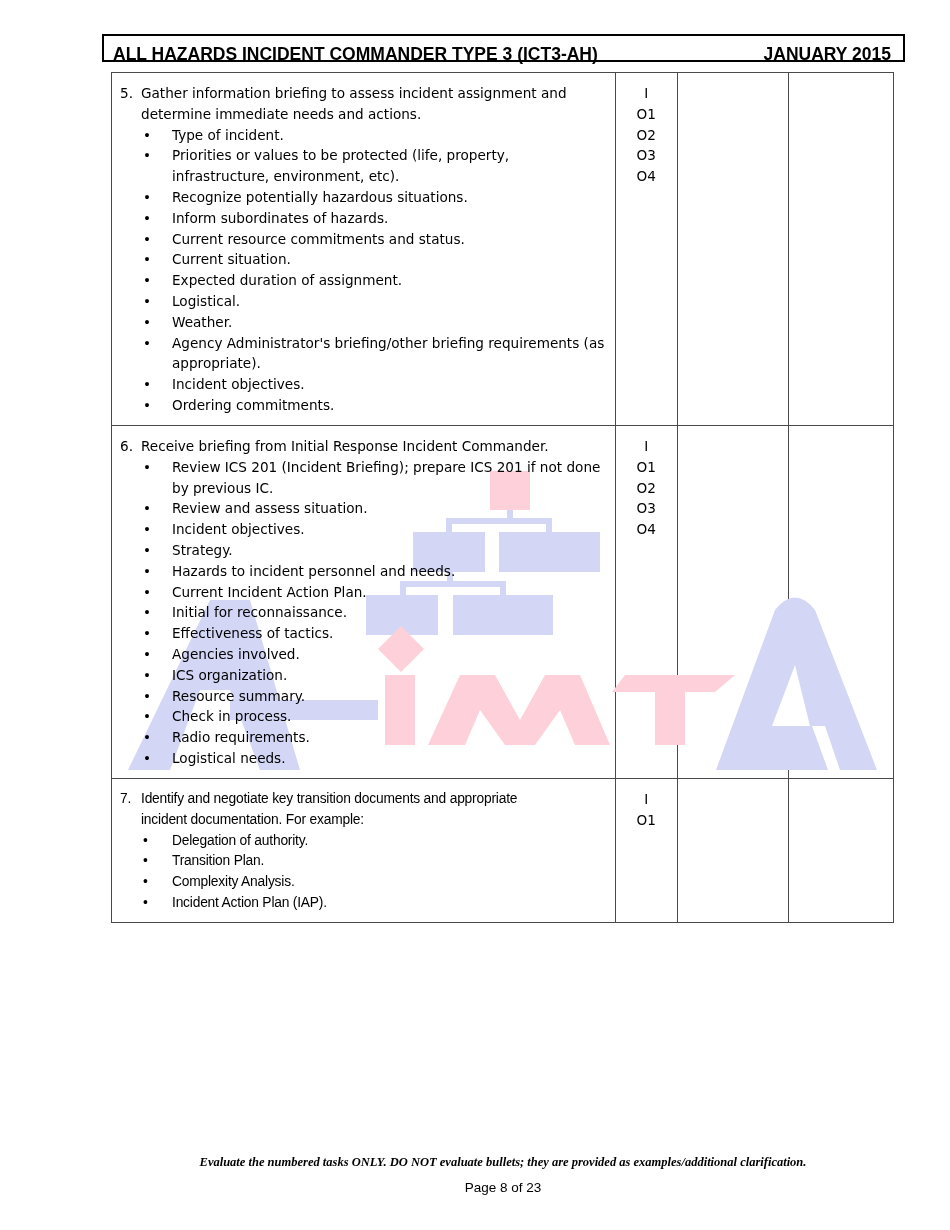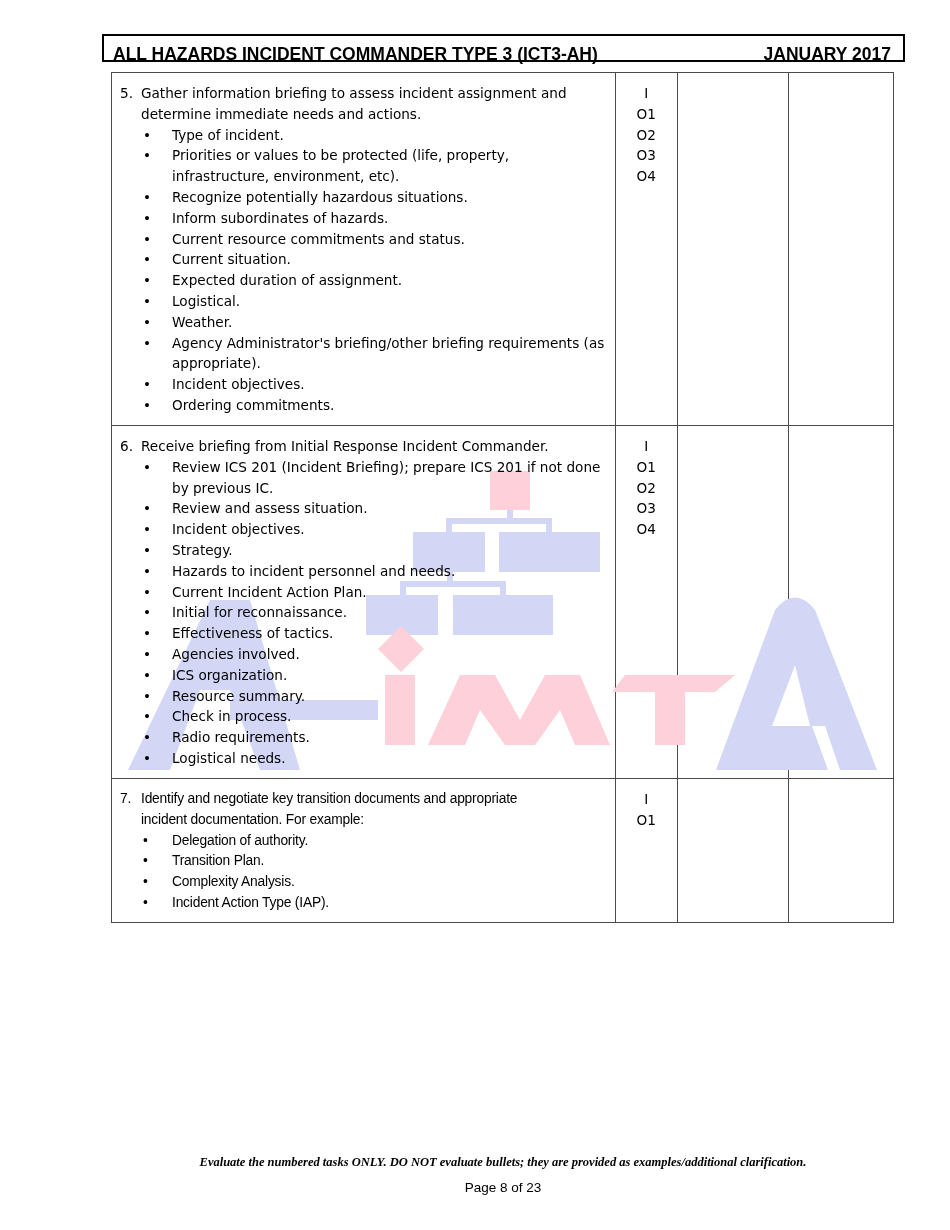--- a/index.html
+++ b/index.html
@@ -34,21 +34,21 @@
   .r7 td { height: 143px; }
   .watermark { position: absolute; left: 0; top: 0; width: 950px; height: 1230px; z-index: 1; pointer-events: none; }
   .footer-note { position: absolute; left: 0; top: 1155px; width: 1006px; text-align: center; font-family: "Liberation Serif", serif; font-style: italic; font-weight: bold; font-size: 12.5px; }
   .page-num { position: absolute; left: 0; top: 1180px; width: 1006px; text-align: center; font-family: "Liberation Sans", sans-serif; font-size: 13.5px; }
 </style>
 </head>
 <body>
 
 <div class="header">
   <span>ALL HAZARDS INCIDENT COMMANDER TYPE 3 (ICT3-AH)</span>
-  <span>JANUARY 2017</span>
+  <span>JANUARY 2015</span>
 </div>
 
 <svg class="watermark" viewBox="0 0 950 1230" xmlns="http://www.w3.org/2000/svg">
 
   <rect x="490" y="471" width="40" height="39" fill="#fdd0da"></rect>
   <rect x="507" y="510" width="6" height="10" fill="#d3d6f5"></rect>
   <rect x="446" y="518" width="106" height="6" fill="#d3d6f5"></rect>
   <rect x="446" y="518" width="6" height="14" fill="#d3d6f5"></rect>
   <rect x="546" y="518" width="6" height="14" fill="#d3d6f5"></rect>
   <rect x="413" y="532" width="72" height="40" fill="#d3d6f5"></rect>
@@ -251,21 +251,21 @@
           <li>
                 <span class="dot">•</span>
                 <span>Transition Plan.</span>
               </li>
           <li>
                 <span class="dot">•</span>
                 <span>Complexity Analysis.</span>
               </li>
           <li>
                 <span class="dot">•</span>
-                <span>Incident Action Type (IAP).</span>
+                <span>Incident Action Plan (IAP).</span>
               </li>
         </ul>
       </div>
     </td>
     <td>
       <div class="codes">
         <div>I</div>
         <div>O1</div>
       </div>
     </td>

